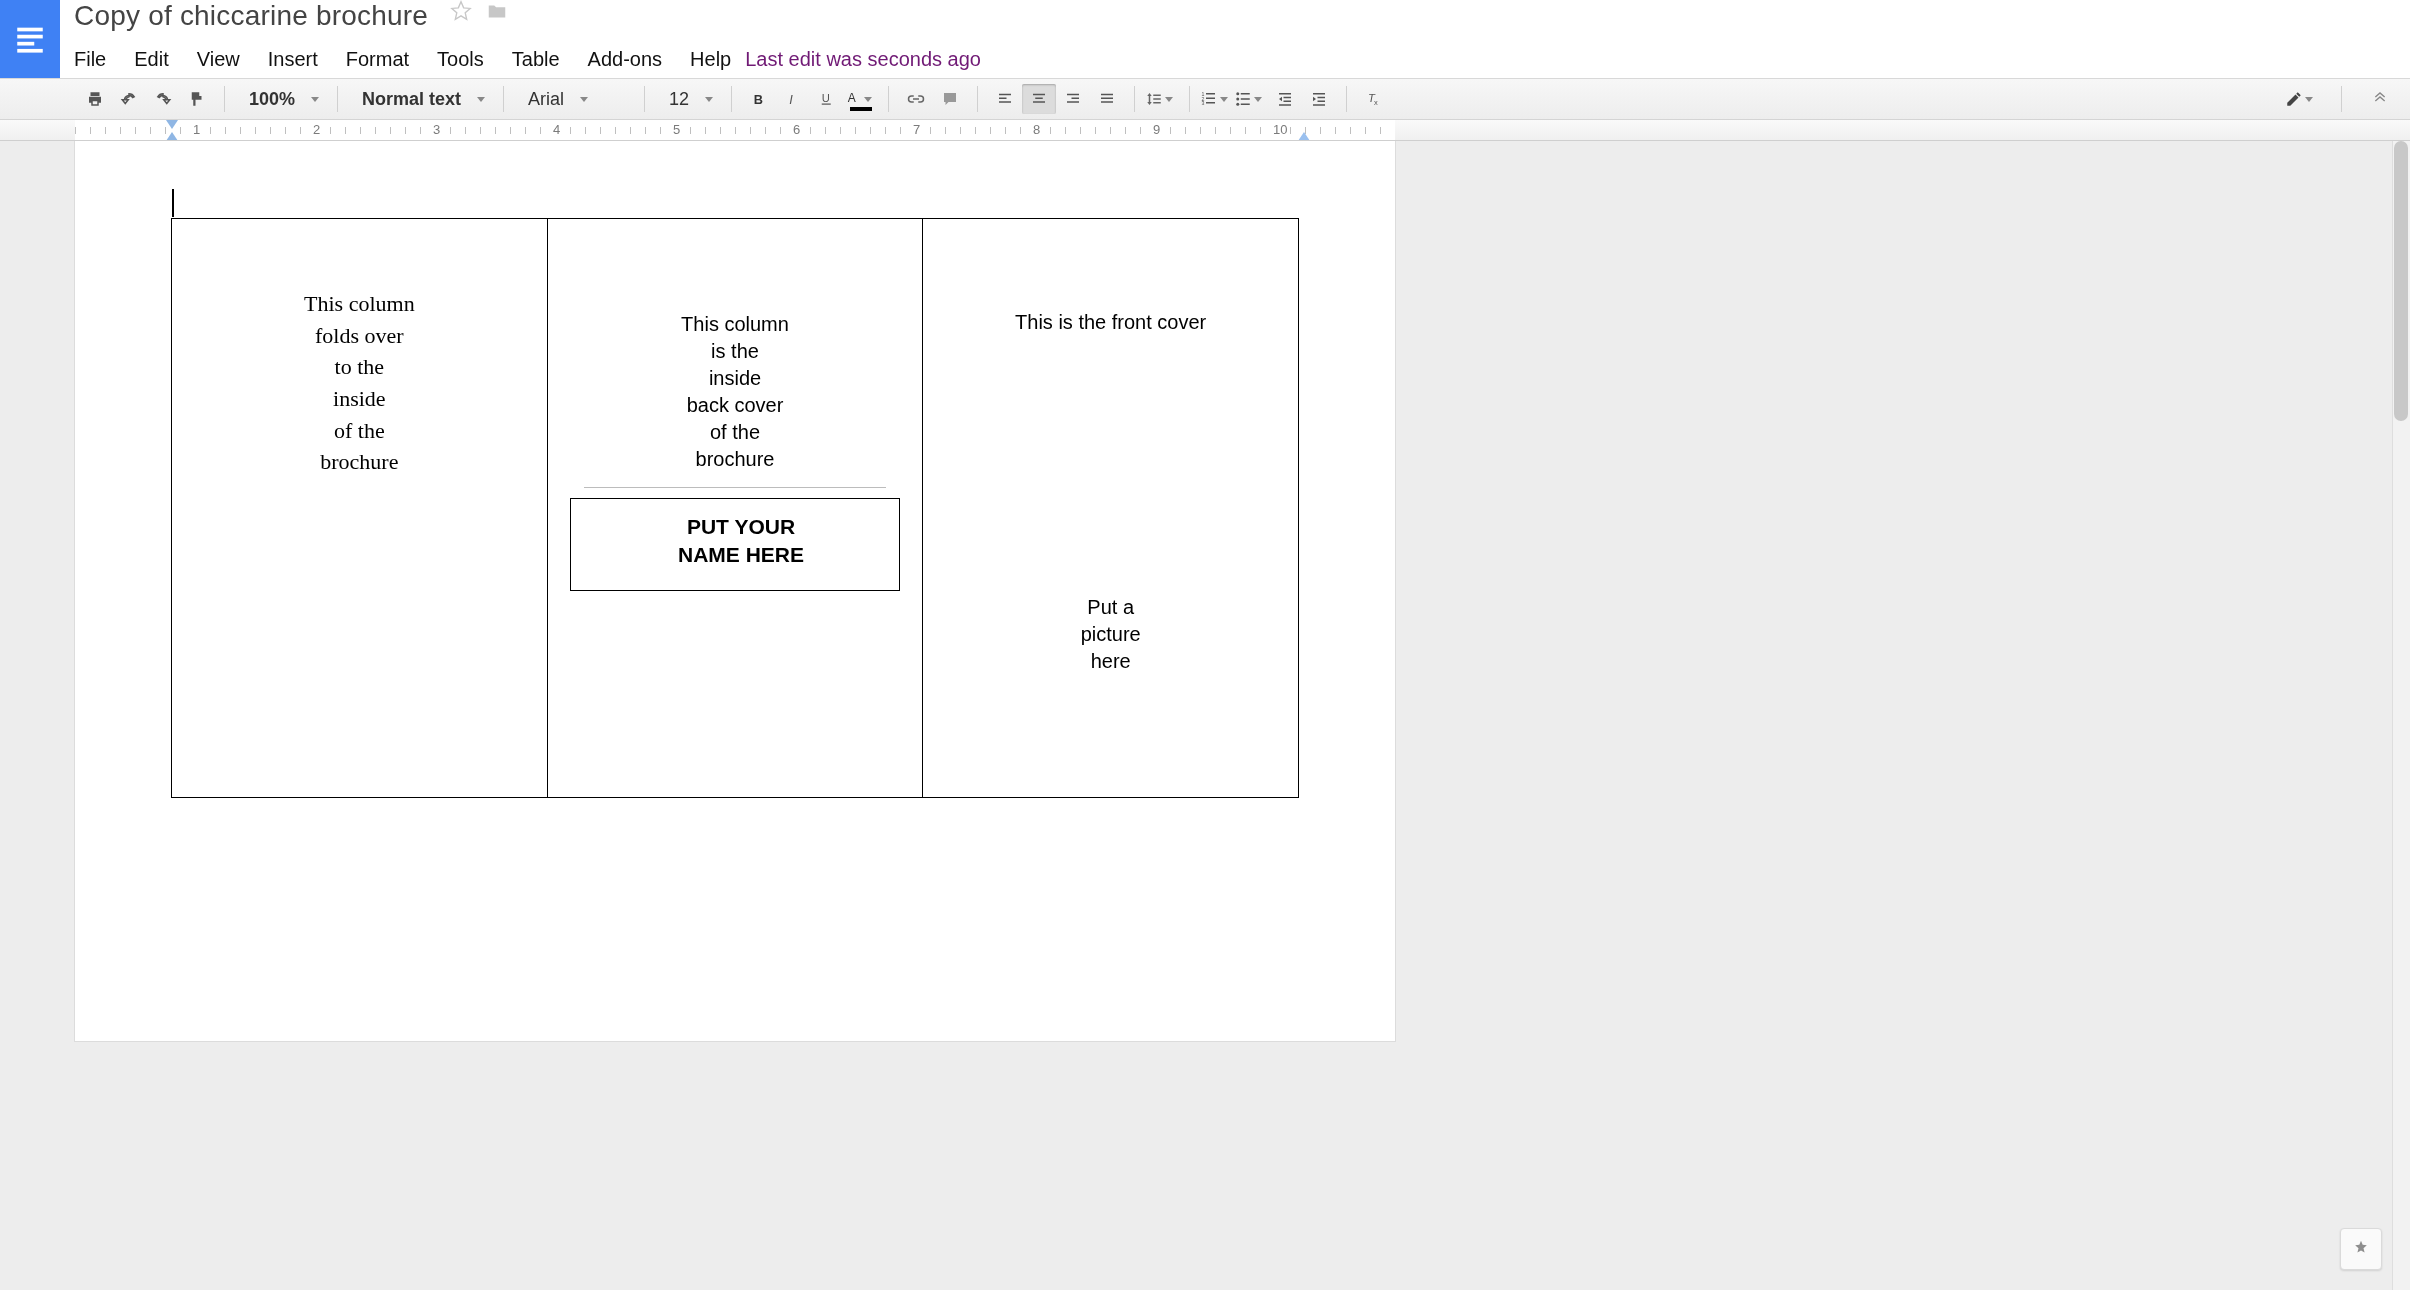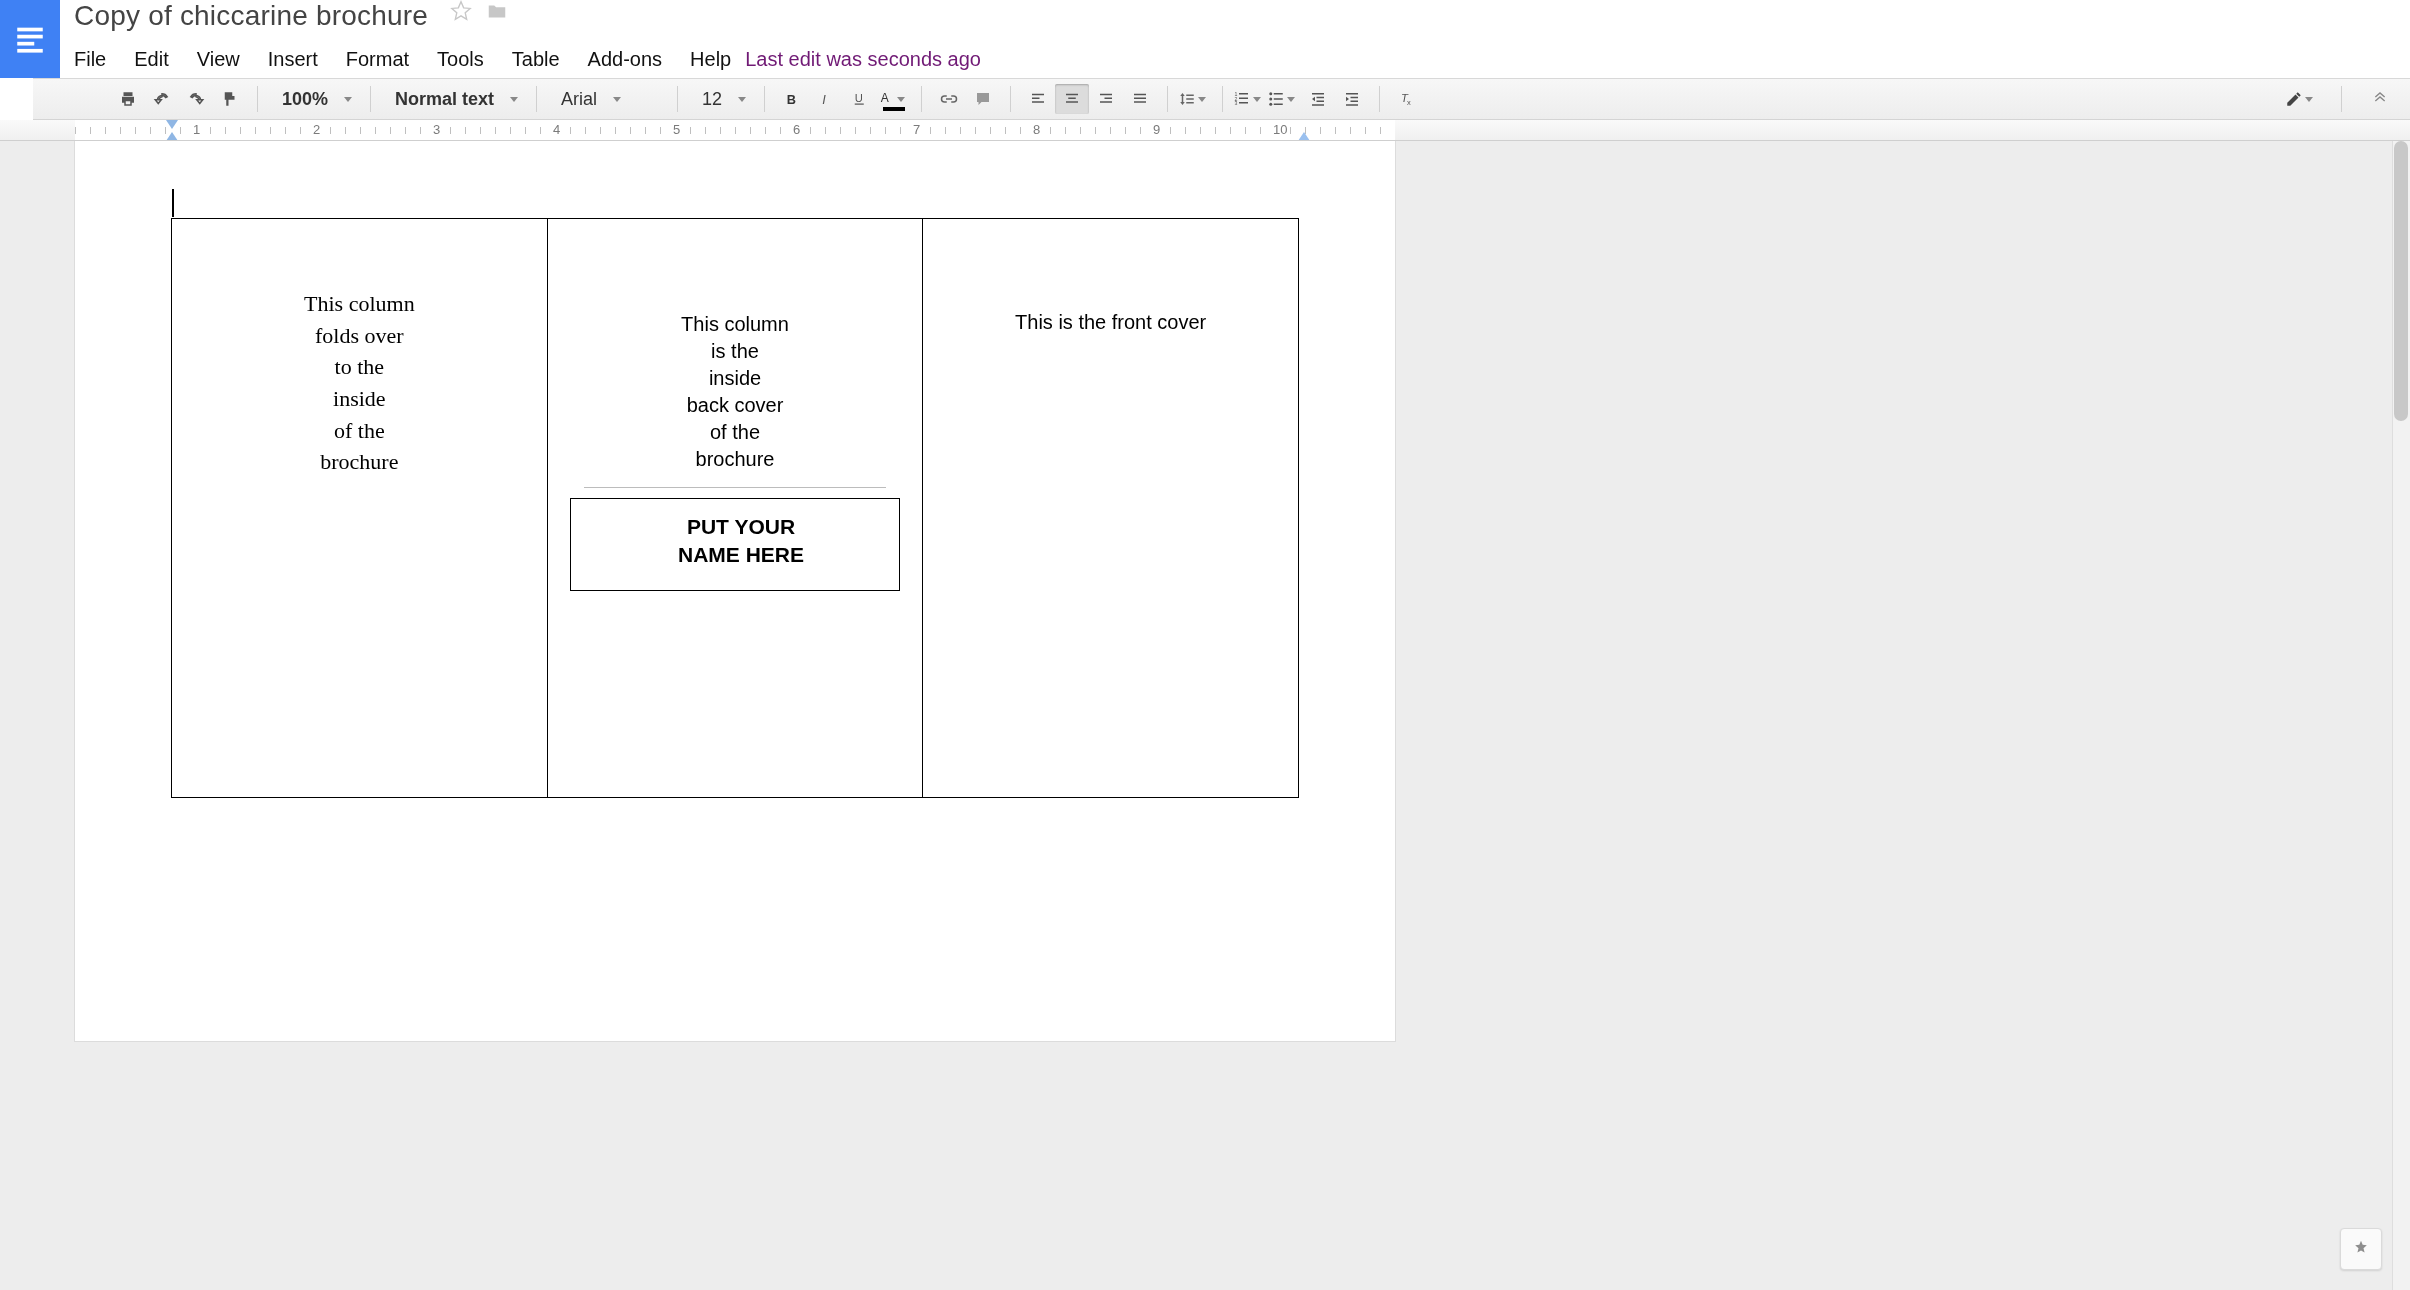--- a/index.html
+++ b/index.html
@@ -23,21 +23,21 @@
 .last-edit { color:#701a75; font-size: 20px; }
 
 .top-right { position:absolute; right:18px; top:4px; display:flex; align-items:center; gap:18px; }
 .account { font-size:19px; color:#333; font-weight:700; display:flex; align-items:center; gap:6px; }
 .account .tri { width:0;height:0;border-left:5px solid transparent;border-right:5px solid transparent;border-top:6px solid #888; }
 .btn-comments { height:42px; padding:0 18px; font-size:19px; color:#444; background:#f7f7f7; border:1px solid #ccc; border-radius:3px; font-weight:700; display:flex; align-items:center; justify-content:center; cursor:pointer; margin-top:28px; }
 .btn-share { height:42px; padding:0 22px; font-size:19px; color:#fff; background:#3f81f4; border:none; border-radius:3px; font-weight:700; display:flex; align-items:center; gap:10px; cursor:pointer; margin-top:28px; }
 .btn-share svg { width:16px; height:16px; fill:#fff; }
 
 
-.toolbar { height:42px; background:linear-gradient(#f7f7f7,#ededed); border-top:1px solid #d8d8d8; border-bottom:1px solid #d4d4d4; display:flex; align-items:center; padding:0 0 0 78px; gap:0; position:relative;margin-left:33px; }
+.toolbar { height:42px; background:linear-gradient(#f7f7f7,#ededed); border-top:1px solid #d8d8d8; border-bottom:1px solid #d4d4d4; display:flex; align-items:center; padding:0 0 0 78px; gap:0; position:relative; }
 .tb-group { display:flex; align-items:center; height:100%; }
 .tb-sep { width:1px; height:26px; background:#d0d0d0; margin:0 10px; }
 .tb-btn { width:34px; height:30px; display:flex; align-items:center; justify-content:center; cursor:pointer; border-radius:2px; }
 .tb-btn svg { width:18px; height:18px; fill:#555; }
 .tb-btn.active { background:#dcdcdc; box-shadow:inset 0 1px 2px rgba(0,0,0,.25); }
 .dd { display:flex; align-items:center; height:30px; padding:0 8px 0 14px; font-size:18px; color:#333; cursor:pointer; font-weight:700; gap:10px; }
 .dd .tri { width:0;height:0;border-left:4px solid transparent;border-right:4px solid transparent;border-top:5px solid #888; margin-left:6px; }
 .dd.zoom { min-width:72px; }
 .dd.styles { min-width:120px; }
 .dd.font { min-width:120px; font-weight:400; }
@@ -392,20 +392,25 @@
         <div>of the</div>
         <div>brochure</div>
         <hr class="col2-hr">
         <div class="name-box">
           <div>PUT YOUR</div>
           <div>NAME HERE</div>
         </div>
       </div>
       <div class="tri-col col3">
         <div class="front">This is the front cover</div>
+        <div class="pic">
+          <div>Put a</div>
+          <div>picture</div>
+          <div>here</div>
+        </div>
       </div>
     </div>
   </div>
 
   <div class="scrollbar-v">
     <div class="thumb"></div>
   </div>
 
   <div class="explore-fab">
     <svg viewBox="0 0 24 24">

